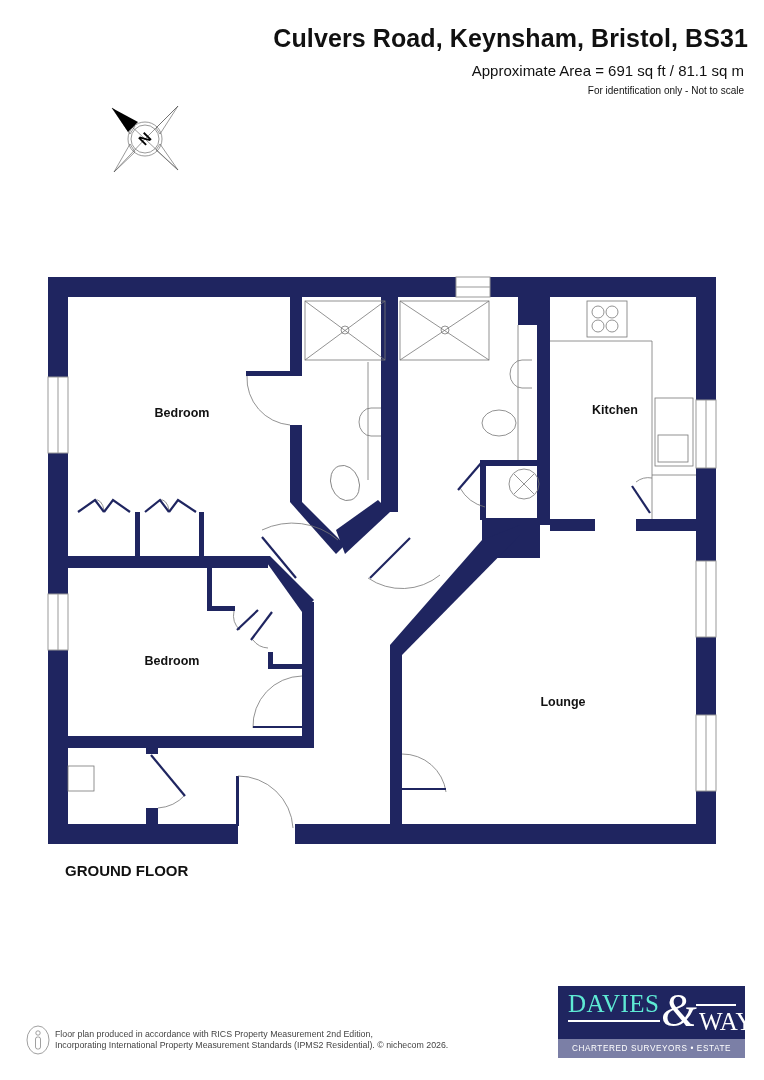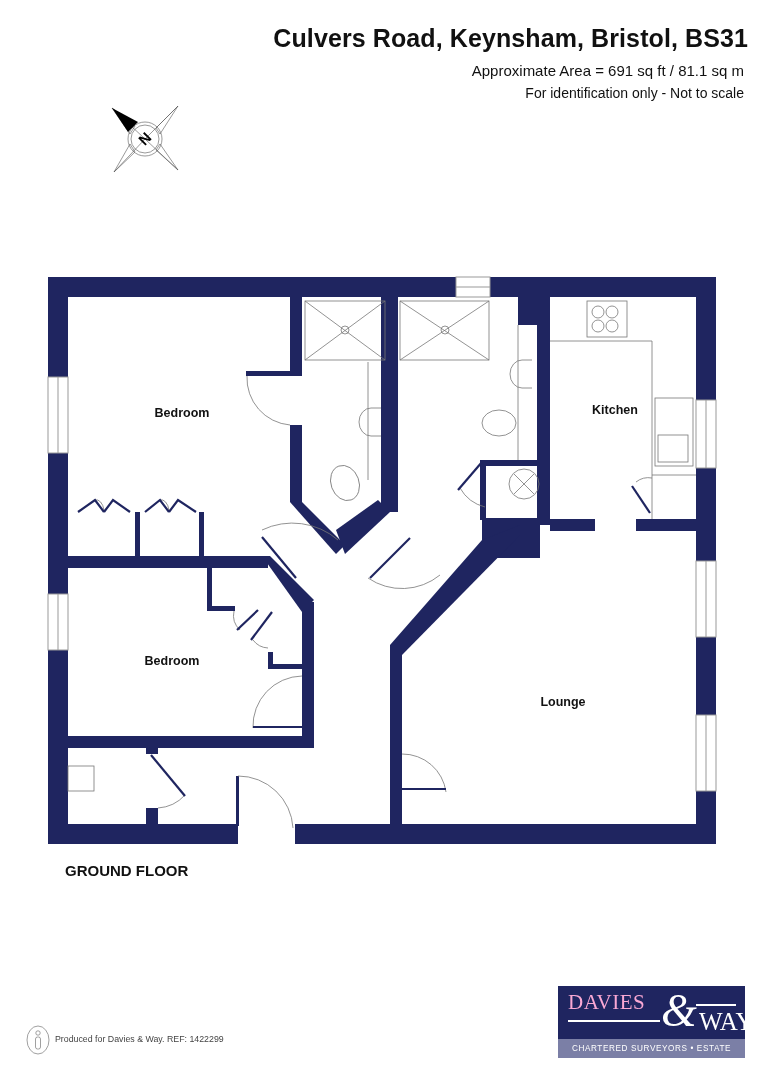--- a/index.html
+++ b/index.html
@@ -1,30 +1,30 @@
 <!DOCTYPE html>
 <html><head>
   <meta charset="utf-8">
   <style>
     html, body { margin: 0; padding: 0; background: #ffffff; }
     body { width: 764px; height: 1080px; position: relative; overflow: hidden; font-family: "Liberation Sans", sans-serif; color: #111; }
     .title { position: absolute; right: 16px; top: 24px; font-size: 25px; font-weight: bold; letter-spacing: 0.1px; white-space: nowrap; }
     .area { position: absolute; right: 20px; top: 62px; font-size: 15px; white-space: nowrap; }
-    .scale { position: absolute; right: 20px; top: 85px; font-size: 14px; white-space: nowrap; }
+    .scale { position: absolute; right: 20px; top: 85px; font-size: 10px; white-space: nowrap; }
     .compass { position: absolute; left: 108px; top: 104px; width: 74px; height: 70px; }
     .plan { position: absolute; left: 0; top: 0; width: 764px; height: 1080px; }
     .floor-label { position: absolute; left: 65px; top: 862px; font-size: 15px; font-weight: bold; }
     .room-label { font-family: "Liberation Sans", sans-serif; font-size: 12.5px; font-weight: bold; fill: #111; }
     .footer { position: absolute; left: 26px; top: 1025px; display: flex; align-items: center; }
     .footer-icon { width: 24px; height: 30px; margin-right: 5px; }
     .footer-text { font-size: 8.8px; line-height: 11.5px; color: #444; white-space: nowrap; }
     .logo { position: absolute; left: 558px; top: 986px; width: 187px; height: 72px; }
     .logo-top { height: 53px; background: #1f2560; position: relative; }
     .logo-bottom { height: 19px; background: #7b7fa6; color: #fff; font-size: 8.2px; text-align: center; line-height: 19px; letter-spacing: 0.6px; }
-    .logo-davies { position: absolute; left: 10px; top: 4px; font-family: "Liberation Serif", serif; font-size: 21px; color: #f9a8d4; letter-spacing: 0.5px; }
+    .logo-davies { position: absolute; left: 10px; top: 4px; font-family: "Liberation Serif", serif; font-size: 25px; color: #5eead4; letter-spacing: 0.5px; }
     .logo-amp { position: absolute; left: 103px; top: -2px; font-family: "Liberation Serif", serif; font-size: 46px; color: #fff; font-style: italic; }
     .logo-way { position: absolute; left: 141px; top: 22px; font-family: "Liberation Serif", serif; font-size: 25px; color: #fff; }
     .logo-line1 { position: absolute; left: 10px; top: 34px; width: 92px; height: 1.5px; background: #fff; }
     .logo-line2 { position: absolute; left: 138px; top: 18px; width: 40px; height: 1.5px; background: #fff; }
   </style>
 </head>
 <body>
 
 <div class="title">Culvers Road, Keynsham, Bristol, BS31</div>
 <div class="area">Approximate Area = 691 sq ft / 81.1 sq m</div>
@@ -183,21 +183,22 @@
 
 <div class="floor-label">GROUND FLOOR</div>
 
 <div class="footer">
   <svg class="footer-icon" viewBox="0 0 24 30">
     <ellipse cx="12" cy="15" rx="11" ry="14" fill="none" stroke="#888" stroke-width="0.8"></ellipse>
     <circle cx="12" cy="8" r="2.2" fill="none" stroke="#888" stroke-width="0.8"></circle>
     <rect x="9.5" y="12" width="5" height="12" rx="2" fill="none" stroke="#888" stroke-width="0.8"></rect>
   </svg>
   <div class="footer-text">
-    <div>Produced for Davies &amp; Way.   REF:  1422299</div>
+    <div>Floor plan produced in accordance with RICS Property Measurement 2nd Edition,</div>
+    <div>Incorporating International Property Measurement Standards (IPMS2 Residential).   © nichecom 2026.</div>
   </div>
 </div>
 
 <div class="logo">
   <div class="logo-top">
     <span class="logo-davies">DAVIES</span>
     <span class="logo-line1"></span>
     <span class="logo-amp">&amp;</span>
     <span class="logo-line2"></span>
     <span class="logo-way">WAY</span>

